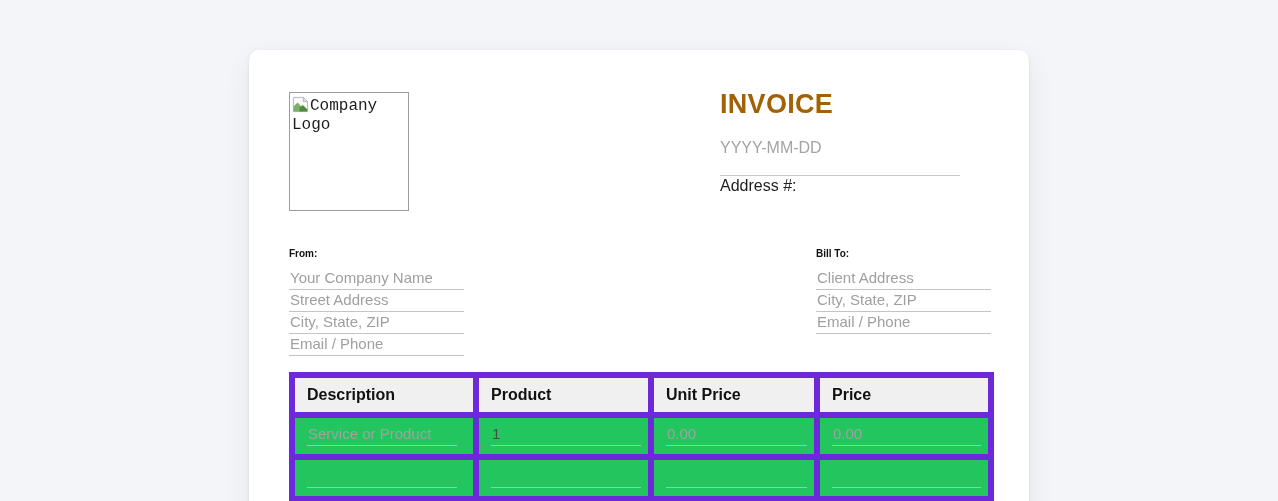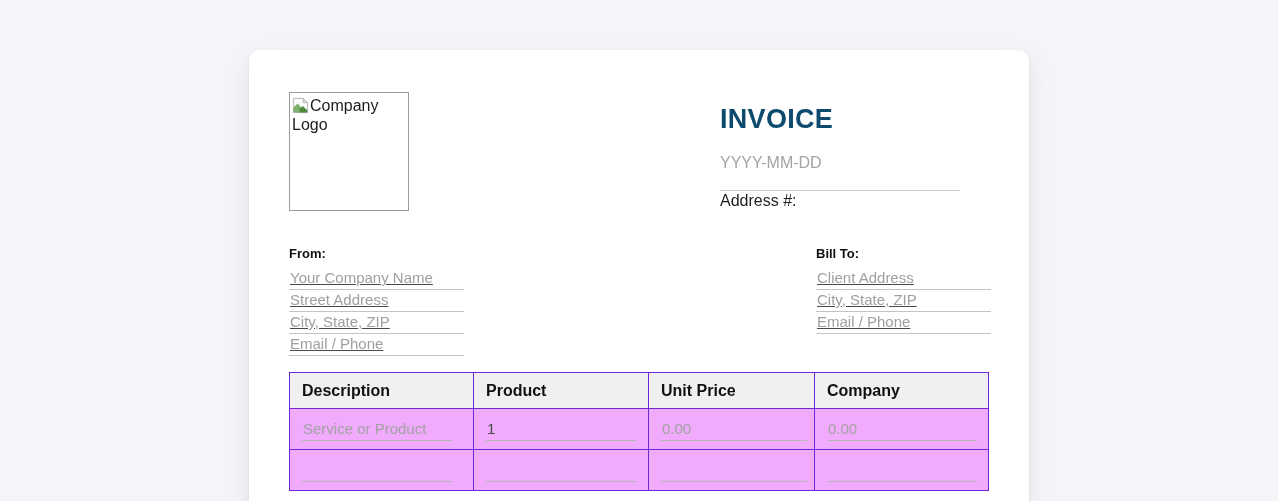--- a/index.html
+++ b/index.html
@@ -20,35 +20,36 @@
   }
 
   
   .logo-box {
     position: absolute; left: 40px; top: 42px;
     width: 120px; height: 119px;
     border: 1px solid #9c9c9c;
     padding: 3px 2px 2px 2px;
     font-size: 16px; line-height: 19px; color: #1c1c1c;
     overflow: hidden;
+    font-family: Liberation Mono, monospace;
   }
   .broken-img-icon {
     display: inline-block;
     width: 17px; height: 17px;
     vertical-align: -3px;
     margin-right: 1px;
   }
   .header-right {
     position: absolute; left: 471px; top: 40px;
     width: 240px;
   }
   .invoice-title {
-    margin: 15px 0 20px 0;
+    margin: 0 0 20px 0;
     font-size: 27px; line-height: 28px;
-    font-weight: 700; color: #0c4a6e;
+    font-weight: 700; color: #a16207;
     letter-spacing: 0.3px;
   }
   .field-label {
     display: block;
     font-size: 16px; line-height: 19px;
     color: #1e1e1e;
   }
   .line-input {
     display: block;
     width: 100%;
@@ -62,60 +63,59 @@
   }
   .line-input::placeholder { color: #a4a4a4; opacity: 1; }
   .header-right .field-label + .line-input { margin-bottom: 1px; }
 
   
   .addr-block { position: absolute; top: 196px; width: 175px; }
   .addr-from   { left: 40px;  }
   .addr-billto { left: 567px; }
   .addr-label {
     display: block;
-    font-size: 13px; line-height: 15px;
+    font-size: 10px; line-height: 15px;
     font-weight: 700; color: #111111;
     margin-bottom: 7px;
   }
   .addr-input {
     display: block;
     width: 100%;
     border: none; outline: none;
     border-bottom: 1px solid #c4c4c4;
     background: transparent;
     font-family: "Liberation Sans", "DejaVu Sans", sans-serif;
     font-size: 15px; color: #4a4a4a;
     padding: 1px 0 3px 1px;
     border-radius: 0;
-    text-decoration: underline;
   }
   .addr-input::placeholder { color: #9f9f9f; opacity: 1; }
 
   
   .items-table {
     position: absolute; left: 40px; top: 322px;
     width: 699px;
     border-collapse: collapse;
     table-layout: fixed;
   }
   .items-table th, .items-table td {
-    border: 1px solid #6d28d9;
+    border: 6px solid #6d28d9;
   }
   .items-table th {
     background: #f0f0f0;
     text-align: left;
     font-size: 16px; font-weight: 700; color: #111111;
     padding: 8px 12px;
     height: 36px;
   }
   .items-table td {
     height: 41px;
     padding: 6px 7px 8px 12px;
     vertical-align: bottom;
-    background: #f0abfc;
+    background: #22c55e;
   }
   .col-desc  { width: 184px; }
   .col-qty   { width: 175px; }
   .col-price { width: 166px; }
   .col-amt   { width: 174px; }
   .cell-input {
     display: block;
     width: 150px; max-width: 100%;
     border: none; outline: none;
     border-bottom: 1px solid #b7b7b7;
@@ -161,21 +161,21 @@
     <input class="addr-input" type="text" placeholder="City, State, ZIP" style="">
     <input class="addr-input" type="text" placeholder="Email / Phone" style="">
   </div>
 
   <table class="items-table">
     <thead>
       <tr>
         <th class="col-desc">Description</th>
         <th class="col-qty">Product</th>
         <th class="col-price">Unit Price</th>
-        <th class="col-amt">Company</th>
+        <th class="col-amt">Price</th>
       </tr>
     </thead>
     <tbody>
       <tr>
         <td>
             <input class="cell-input" type="text" placeholder="Service or Product" style="">
           </td>
         <td>
             <input class="cell-input" type="text" value="1" style="">
           </td>

